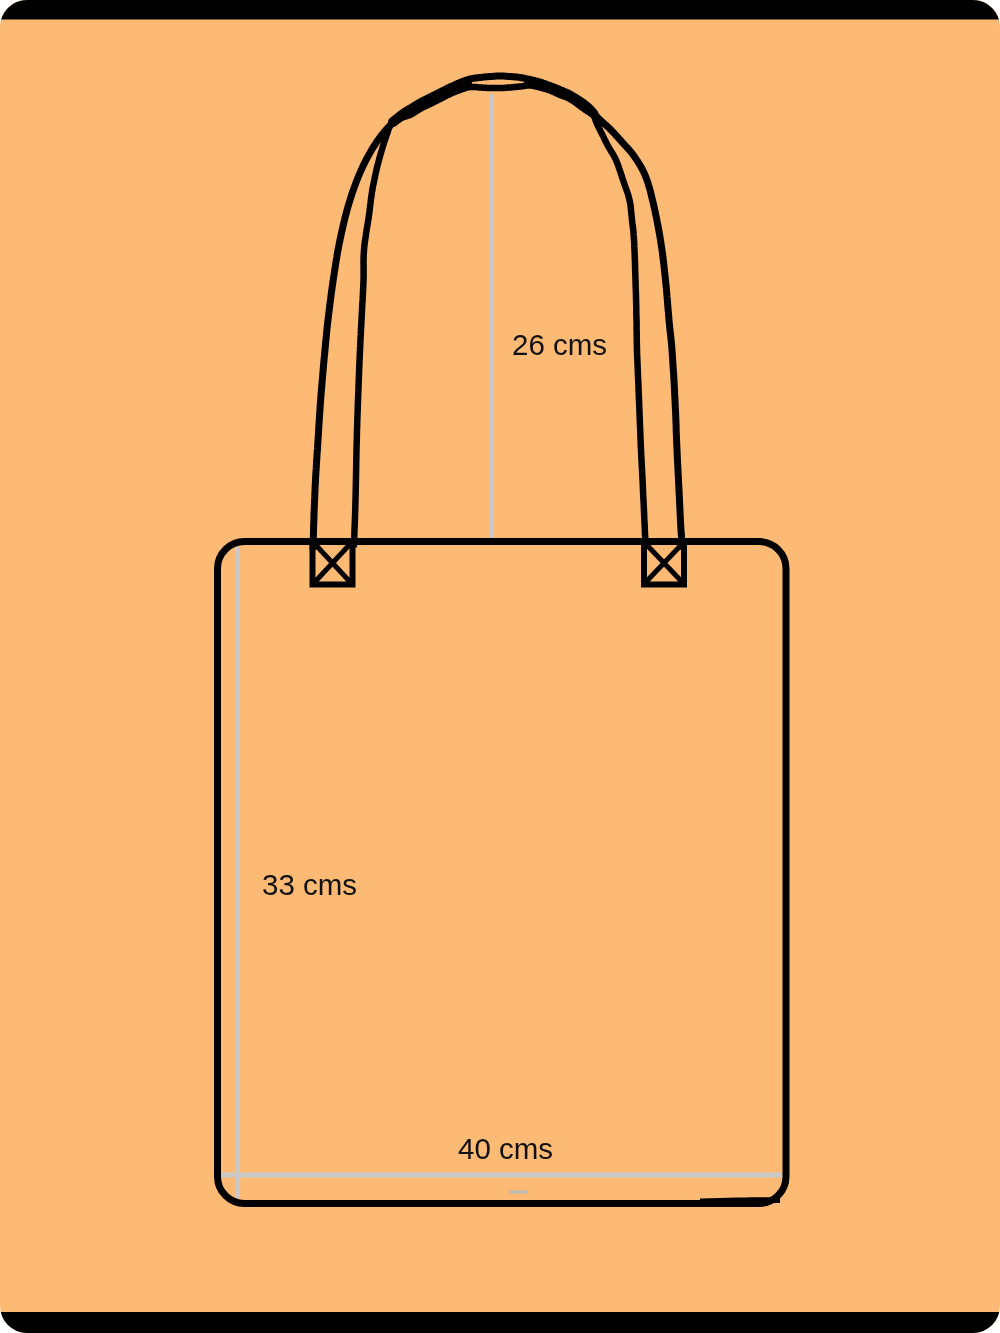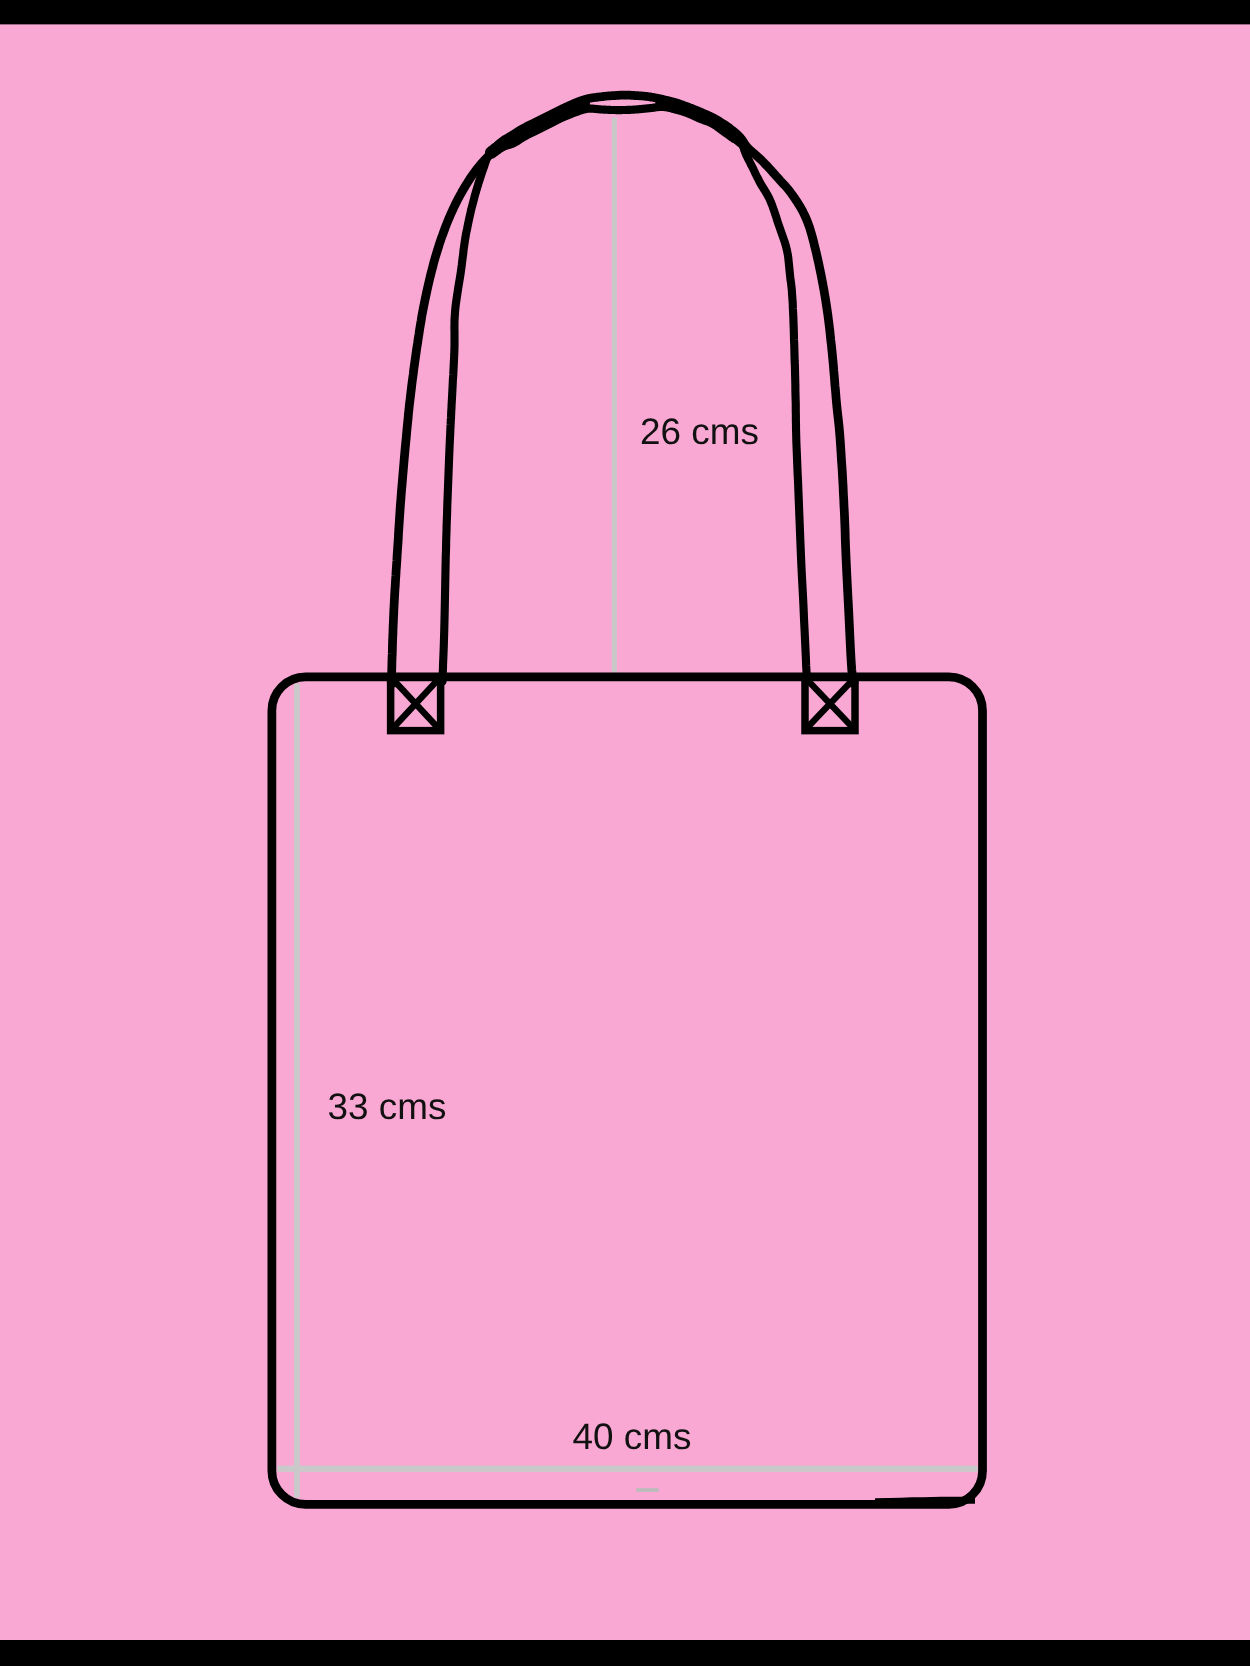--- a/index.html
+++ b/index.html
@@ -1,17 +1,17 @@
 <!DOCTYPE html>
 <html><head>
 <meta charset="utf-8">
 <style>
   html,body{margin:0;padding:0;background:#ffffff;}
-  .page{position:relative;width:1000px;height:1333px;background:#f9a8d4;overflow:hidden;
-        font-family:"Liberation Sans",sans-serif;}
+  .page{position:relative;width:1000px;height:1333px;background:#fdba74;overflow:hidden;
+        font-family:"Liberation Sans",sans-serif;border-radius:27px;}
   svg{position:absolute;left:0;top:0;}
 </style>
 </head>
 <body>
 <div class="page">
 <svg width="1000" height="1333" viewBox="0 0 1000 1333" fill="none">
 
   <rect x="0" y="0" width="1000" height="19.5" fill="#000000"></rect>
 
   <rect x="0" y="1312" width="1000" height="21" fill="#000000"></rect>

